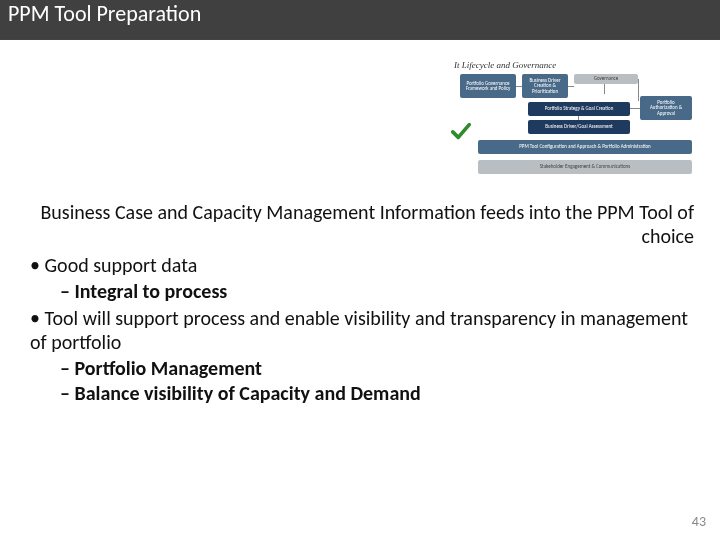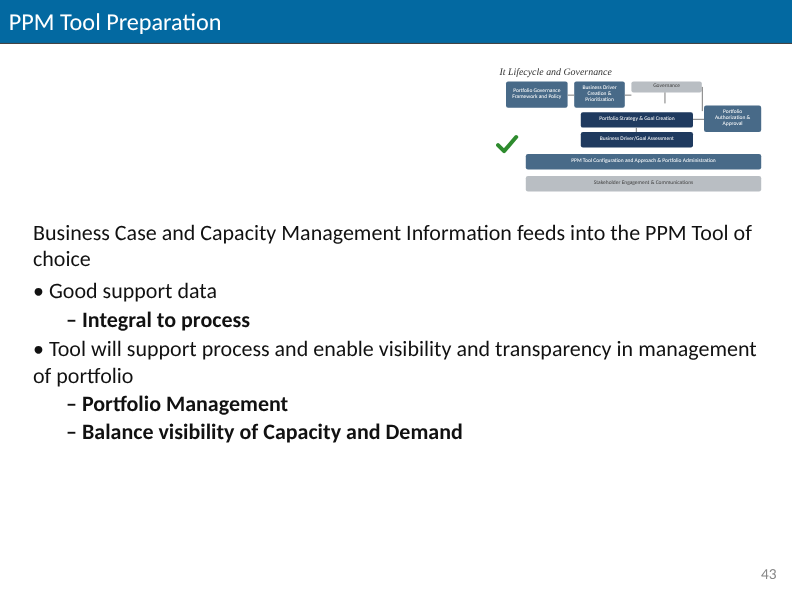--- a/index.html
+++ b/index.html
@@ -1,30 +1,30 @@
 <!DOCTYPE html>
 <html><head>
 <meta charset="utf-8">
 <style>
   * { margin: 0; padding: 0; box-sizing: border-box; }
   html, body { width: 720px; height: 540px; background: #fff; font-family: Calibri, Arial, sans-serif; position: relative; }
-  .titlebar { background: #0369a1; height: 40px; width: 100%; display: flex; align-items: center; padding-left: 8px; border-bottom: 1px solid #444; }
+  .titlebar { background: #404040; height: 40px; width: 100%; display: flex; padding-left: 8px; border-bottom: 1px solid #444; }
   .title { color: #fff; font-size: 22px; font-weight: 400; }
   .diagram-wrap { position: absolute; top: 60px; right: 26px; width: 240px; height: 126px; }
   .diagram-header { font-family: Georgia, serif; font-style: italic; font-size: 9px; color: #333; margin-bottom: 4px; }
   .diagram-body { position: relative; width: 100%; height: 110px; }
   .dbox { position: absolute; border-radius: 2px; color: #fff; font-size: 5px; line-height: 1.1; padding: 3px 3px; text-align: center; display: flex; align-items: center; justify-content: center; }
   .b-steel { background: #486a88; }
   .b-navy  { background: #1f3a5f; }
   .b-grey  { background: #b9bec3; color: #444; }
   .b-line  { position: absolute; background: #888; }
   .check { position: absolute; left: -4px; top: 46px; width: 22px; height: 22px; }
   .check svg { width: 100%; height: 100%; }
   .body { position: absolute; top: 200px; left: 30px; right: 26px; color: #111; font-size: 20px; line-height: 1.22; }
-  .intro { margin-bottom: 4px; }
+  .intro { margin-bottom: 4px; text-align: right; }
   .lvl1 { margin-top: 2px; }
   .lvl2 { margin-left: 30px; margin-top: 2px; margin-bottom: 2px; font-weight: bold; }
   .lvl2-item { display: block; }
   .pagenum { position: absolute; bottom: 10px; right: 14px; font-size: 14px; color: #888; }
 </style>
 </head>
 <body>
 
 <div class="titlebar">
   <span class="title">PPM Tool Preparation</span>

